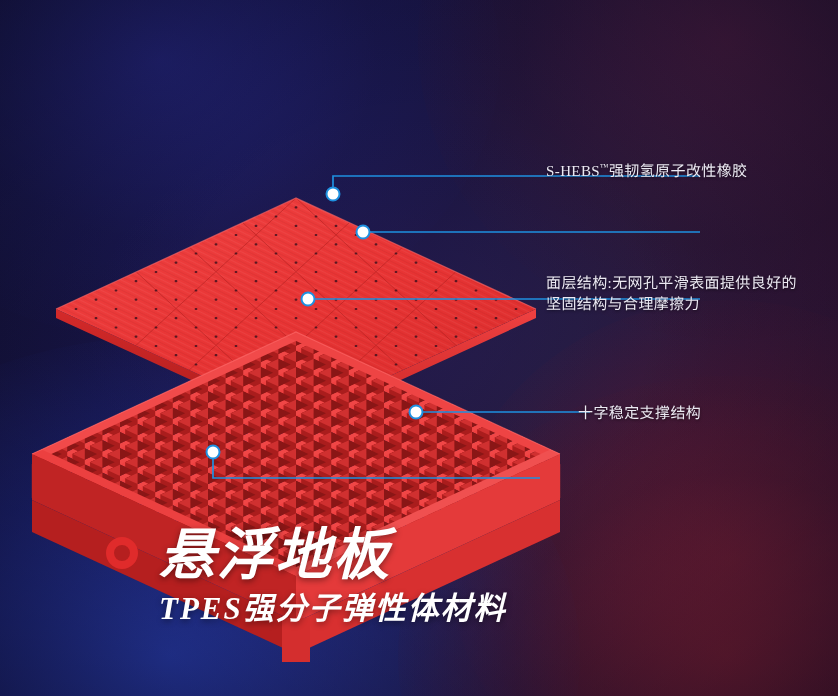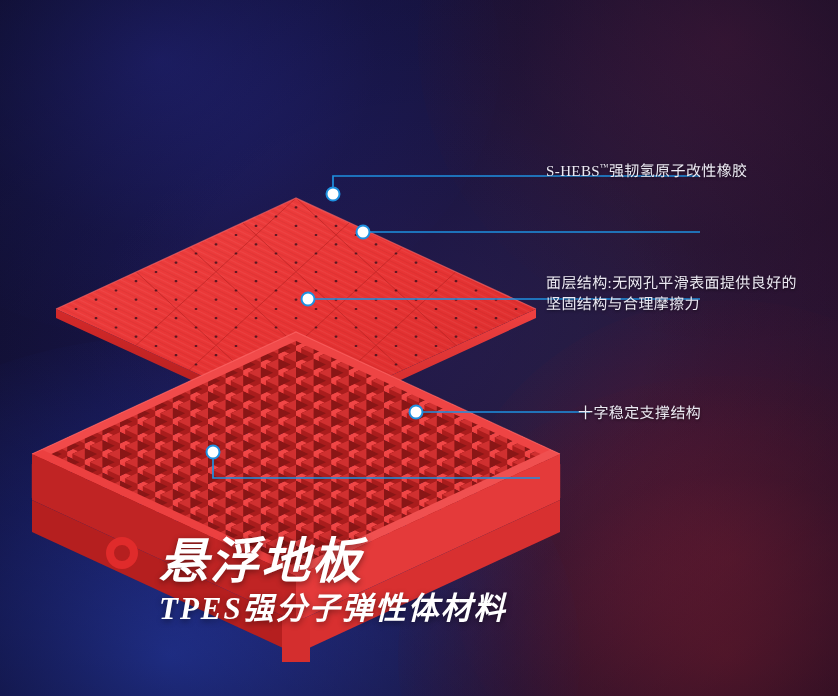--- a/index.html
+++ b/index.html
@@ -94,21 +94,21 @@
   }
   .title-line{
     color:#ffffff;
     font-weight:bold;
     font-style:italic;
     letter-spacing:2px;
     line-height:1;
     text-shadow:0 2px 6px rgba(0,0,0,.45);
     white-space:nowrap;
   }
-  .title-1{position:absolute; left:53px; top:6px; font-size:49px;margin-top:10px;}
+  .title-1{position:absolute; left:53px; top:6px; font-size:56px;}
   .title-2{position:absolute; left:53px; top:72px; font-size:31px;}
 </style>
 </head>
 <body>
 
 <div id="stage">
 
   <div class="bg-base"></div>
   <div class="bg-glow glow-topleft"></div>
   <div class="bg-glow glow-topright"></div>

